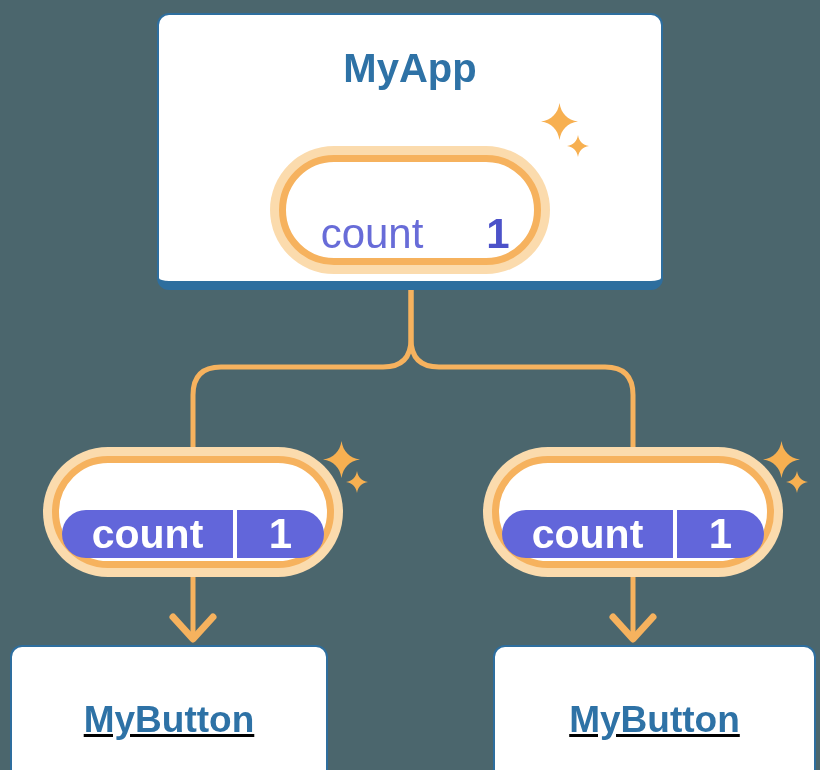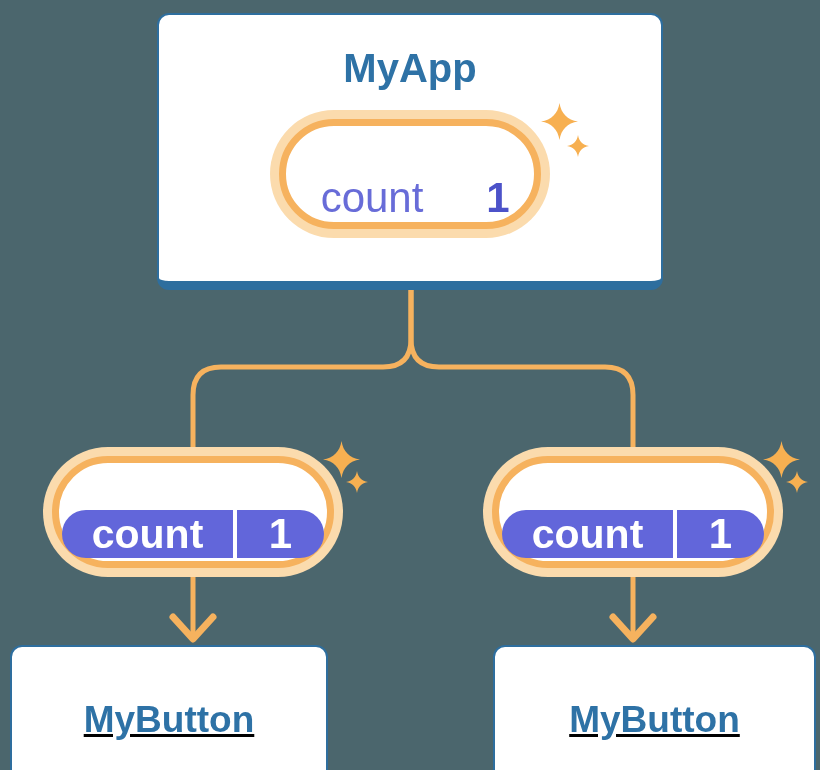--- a/index.html
+++ b/index.html
@@ -43,20 +43,21 @@
   .card{
     position:absolute;
     background:var(--card-bg);
     border:2px solid var(--card-border);
     border-bottom-width:9px;
     border-radius:12px;
     z-index:1;
     display:flex;
     flex-direction:column;
     align-items:center;
+    gap:36px;
   }
   .root-card{
     left:157px;top:13px;width:506px;height:277px;
     padding-top:30px;
   }
   .card-title{
     font-size:40px;
     font-weight:700;
     color:var(--title-text);
     line-height:1.15;

